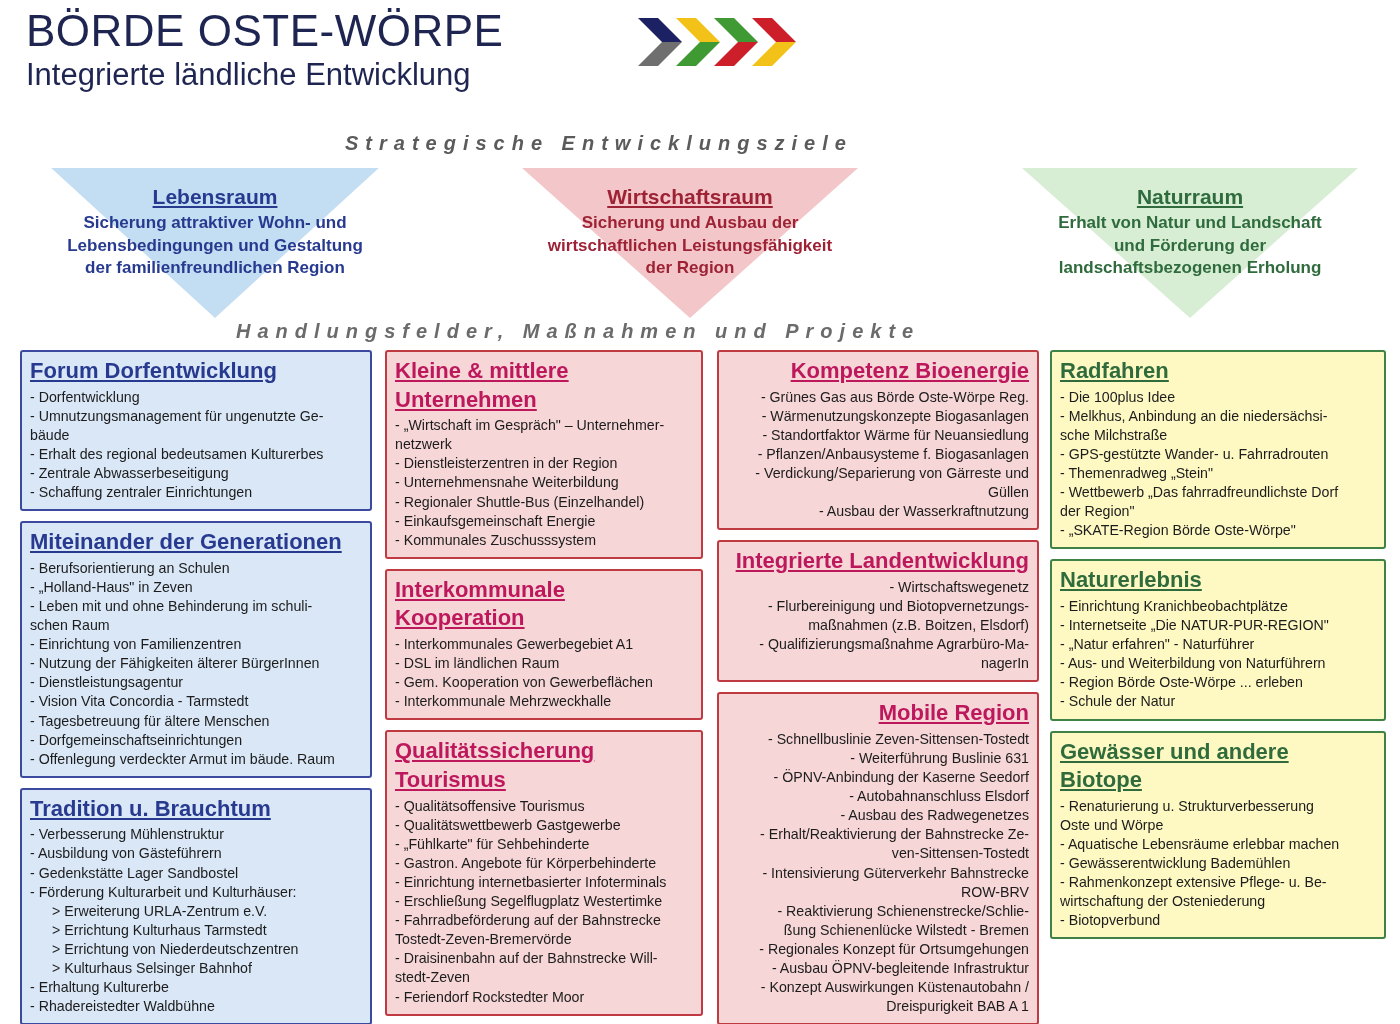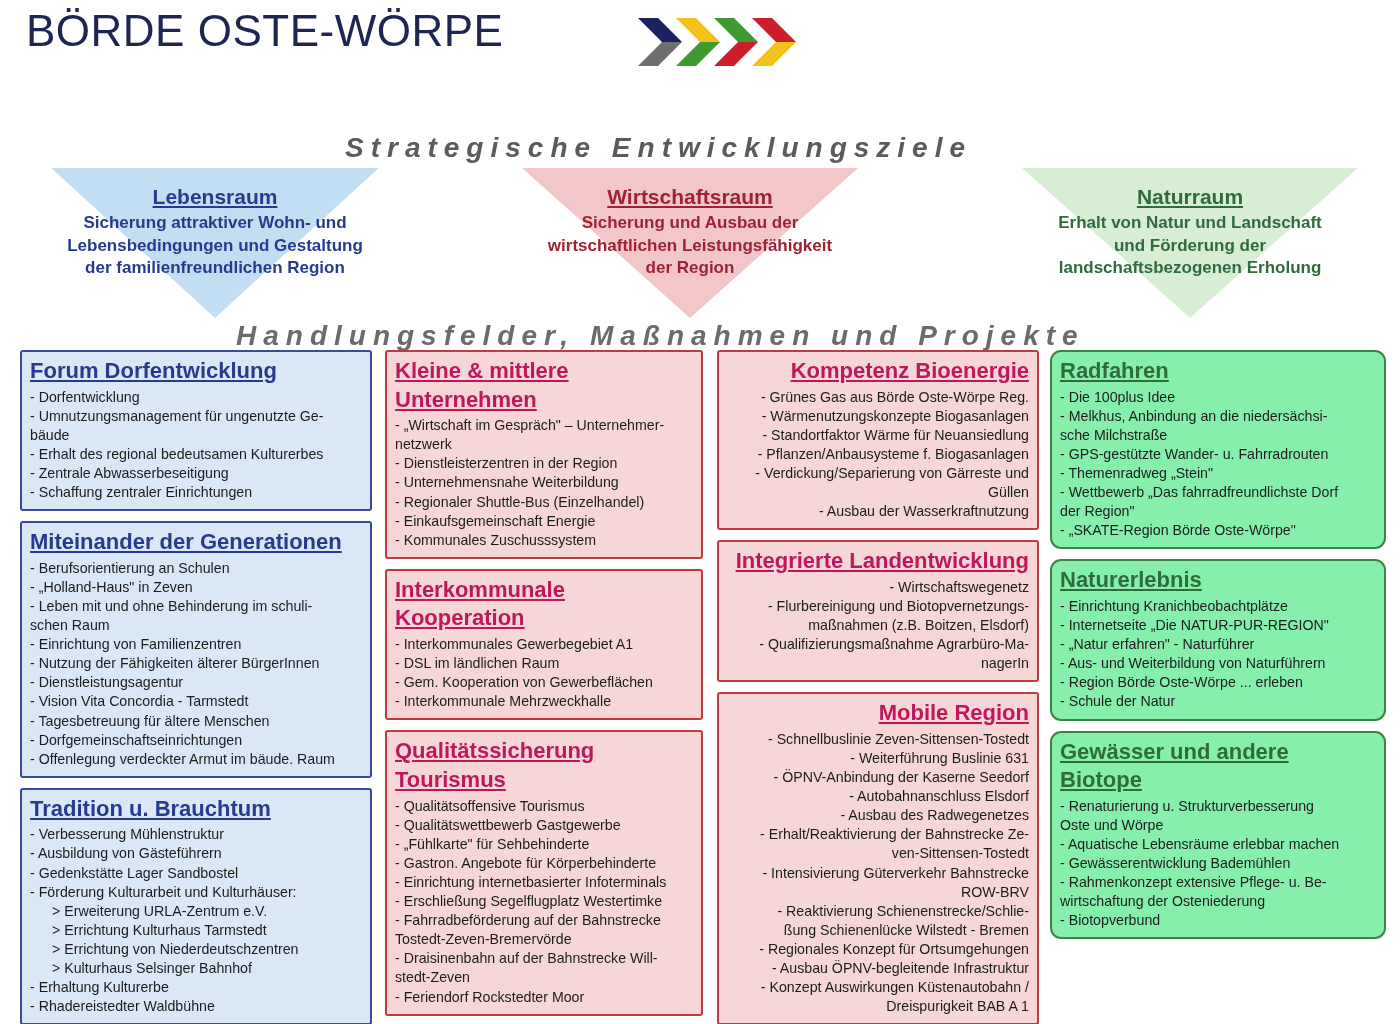--- a/index.html
+++ b/index.html
@@ -24,21 +24,21 @@
     line-height:1.1;margin-top:4px;white-space:nowrap;
   }
   #logo-chevrons{
     position:absolute;left:612px;top:8px;width:176px;height:52px;
   }
   #logo-chevrons svg{display:block;}
 
   
   .section-caption{
     position:absolute;
-    font-size:28px;font-weight:bold;font-style:italic;
+    font-size:20px;font-weight:bold;font-style:italic;
     letter-spacing:7px;
     color:#5b5b5b;
     white-space:nowrap;
   }
   #caption-ziele{left:345px;top:132px;}
   #caption-handlungsfelder{left:236px;top:320px;color:#6b6b6b;}
 
   
   .goal{position:absolute;top:168px;height:150px;}
   .goal .tri{
@@ -87,28 +87,29 @@
     font-size:14.2px;line-height:1.345;color:#1c1c1c;
     margin:0;padding:0;
     text-indent:0;
   }
   .card li.sub{padding-left:22px;}
 
   .card.blue{background:#d9e7f7;border-color:#3b4a9e;}
   .card.blue .card-title{color:#273a8f;}
   .card.red{background:#f6d6d7;border-color:#c03a42;}
   .card.red .card-title{color:#be185d;}
-  .card.green{background:#86efac;border-color:#3f8246;border-radius:11px;}
+  .card.green{background:#fef9c3;border-color:#3f8246;}
   .card.green .card-title{color:#2f6b3c;}
 </style>
 </head>
 <body>
 
 <div id="logo-block">
   <div id="logo-title">BÖRDE OSTE-WÖRPE</div>
+  <div id="logo-subtitle">Integrierte ländliche Entwicklung</div>
   <div id="logo-chevrons">
     <svg width="176" height="52" viewBox="0 0 176 52" xmlns="http://www.w3.org/2000/svg">
         <g>
           <path d="M0,2 L20,2 L44,26 L24,26 Z" fill="#1b2163"></path>
           <path d="M24,26 L44,26 L20,50 L0,50 Z" fill="#6f6f6f"></path>
         </g>
         <g>
           <path d="M38,2 L58,2 L82,26 L62,26 Z" fill="#f2c218"></path>
           <path d="M62,26 L82,26 L58,50 L38,50 Z" fill="#3f9a34"></path>
         </g>

